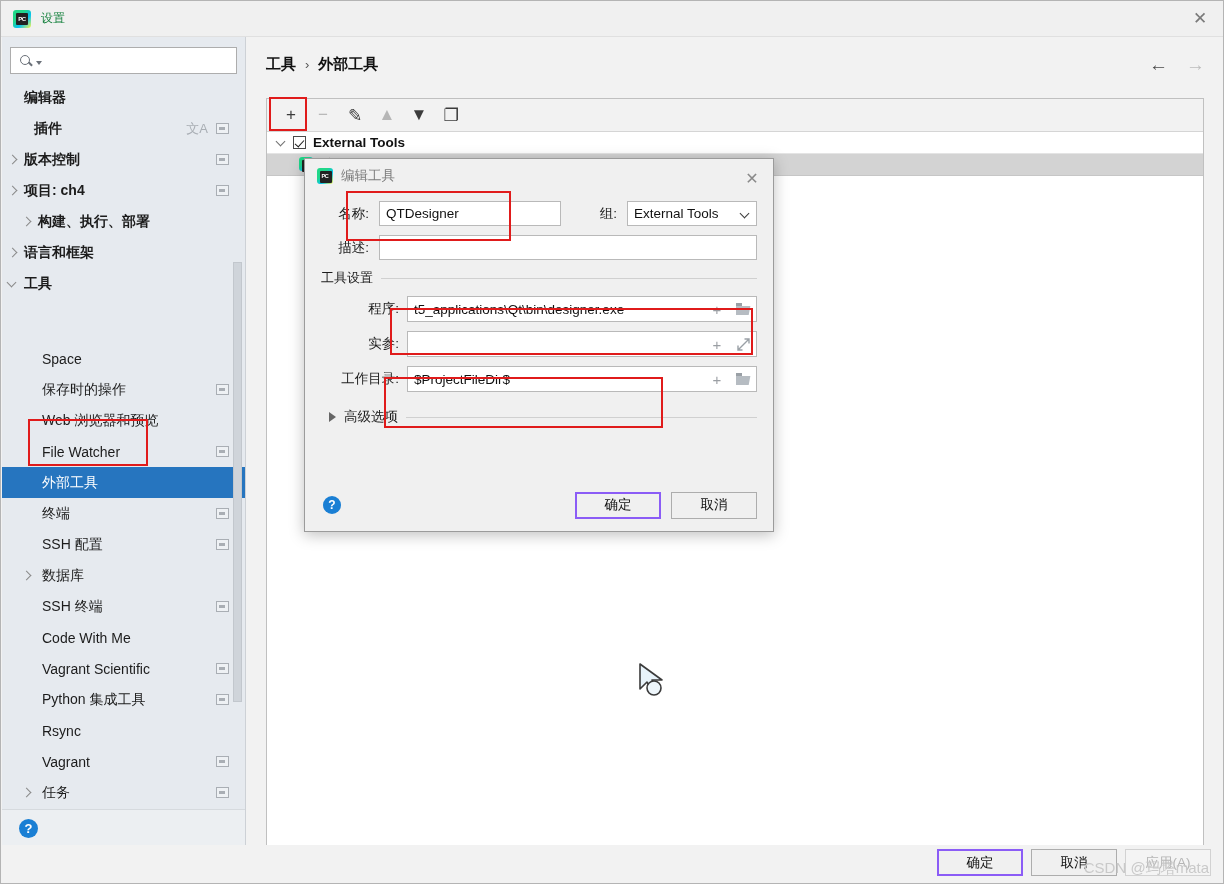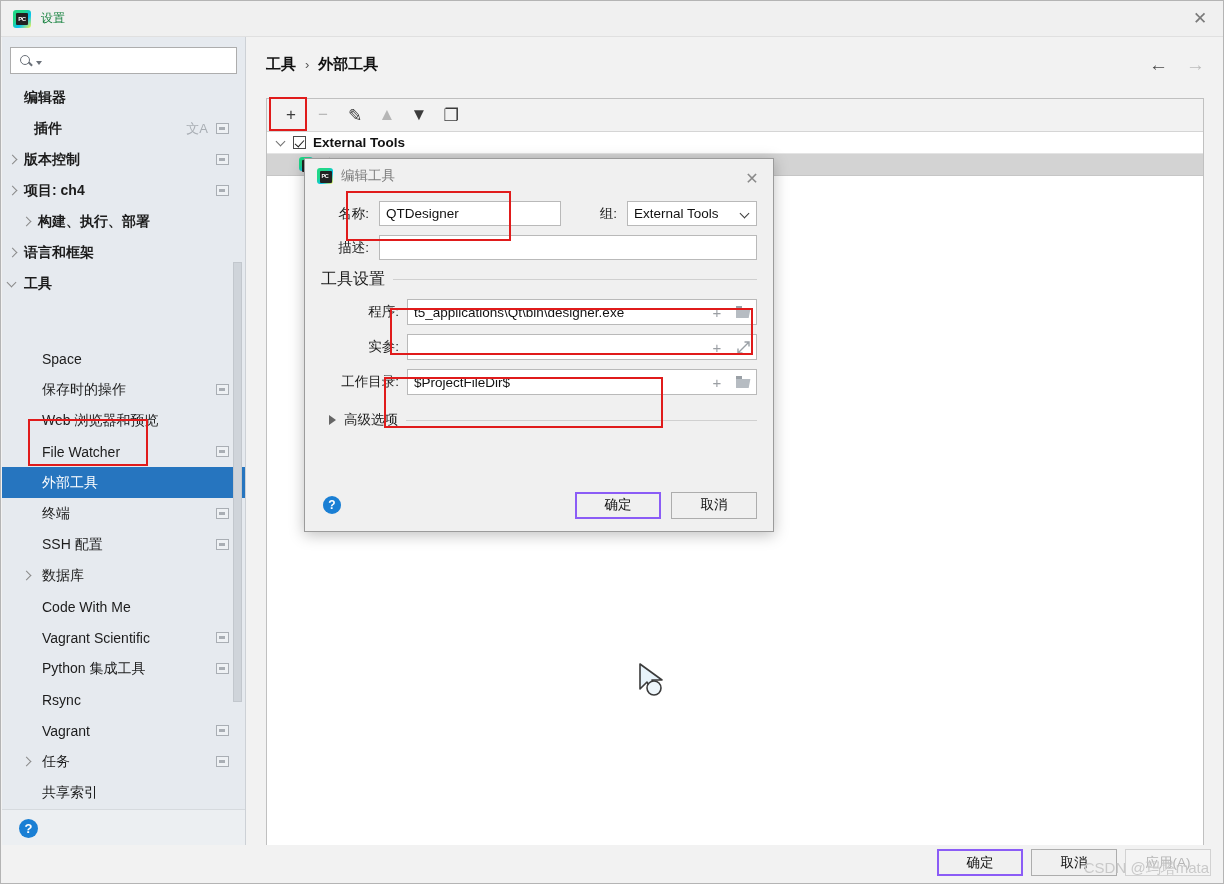--- a/index.html
+++ b/index.html
@@ -291,21 +291,21 @@
   }
   .select .chev {
     position: absolute; right: 8px; top: 8px;
     width: 7px; height: 7px;
     border-right: 1.5px solid #3c3c3c; border-bottom: 1.5px solid #3c3c3c;
     transform: rotate(45deg);
   }
 
   .group-box { margin-top: 8px; position: relative; }
   .group-title {
-    font-size: 16px; color: #1c1c1c;
+    font-size: 13px; color: #1c1c1c;
     display: flex; align-items: center; gap: 8px;
   }
   .group-title .line { flex: 1 1 auto; height: 1px; background: #d0d0d0; }
 
   .field-row { display: flex; align-items: center; margin-top: 9px; }
   .field-label {
     width: 78px; text-align: right; font-size: 13.5px; color: #1c1c1c;
     margin-right: 8px; flex: 0 0 auto;
   }
   .field-input-wrap {
@@ -460,20 +460,25 @@
         </div>
         <div class="tree-row" style="padding-left: 40px;">
           <span class="arrow" style="margin-left: -22px; margin-right: 8px;"></span>
           <span class="tree-label">SSH 配置</span>
           <span class="badge-icon"></span>
         </div>
         <div class="tree-row" style="padding-left: 40px;">
           <span class="arrow right" style="margin-left: -22px; margin-right: 8px;"></span>
           <span class="tree-label">数据库</span>
           <span style="width: 13px; margin-right: 16px; flex: 0 0 auto;"></span>
+        </div>
+        <div class="tree-row" style="padding-left: 40px;">
+          <span class="arrow" style="margin-left: -22px; margin-right: 8px;"></span>
+          <span class="tree-label">SSH 终端</span>
+          <span class="badge-icon"></span>
         </div>
         <div class="tree-row" style="padding-left: 40px;">
           <span class="arrow" style="margin-left: -22px; margin-right: 8px;"></span>
           <span class="tree-label">Code With Me</span>
           <span style="width: 13px; margin-right: 16px; flex: 0 0 auto;"></span>
         </div>
         <div class="tree-row" style="padding-left: 40px;">
           <span class="arrow" style="margin-left: -22px; margin-right: 8px;"></span>
           <span class="tree-label">Vagrant Scientific</span>
           <span class="badge-icon"></span>

